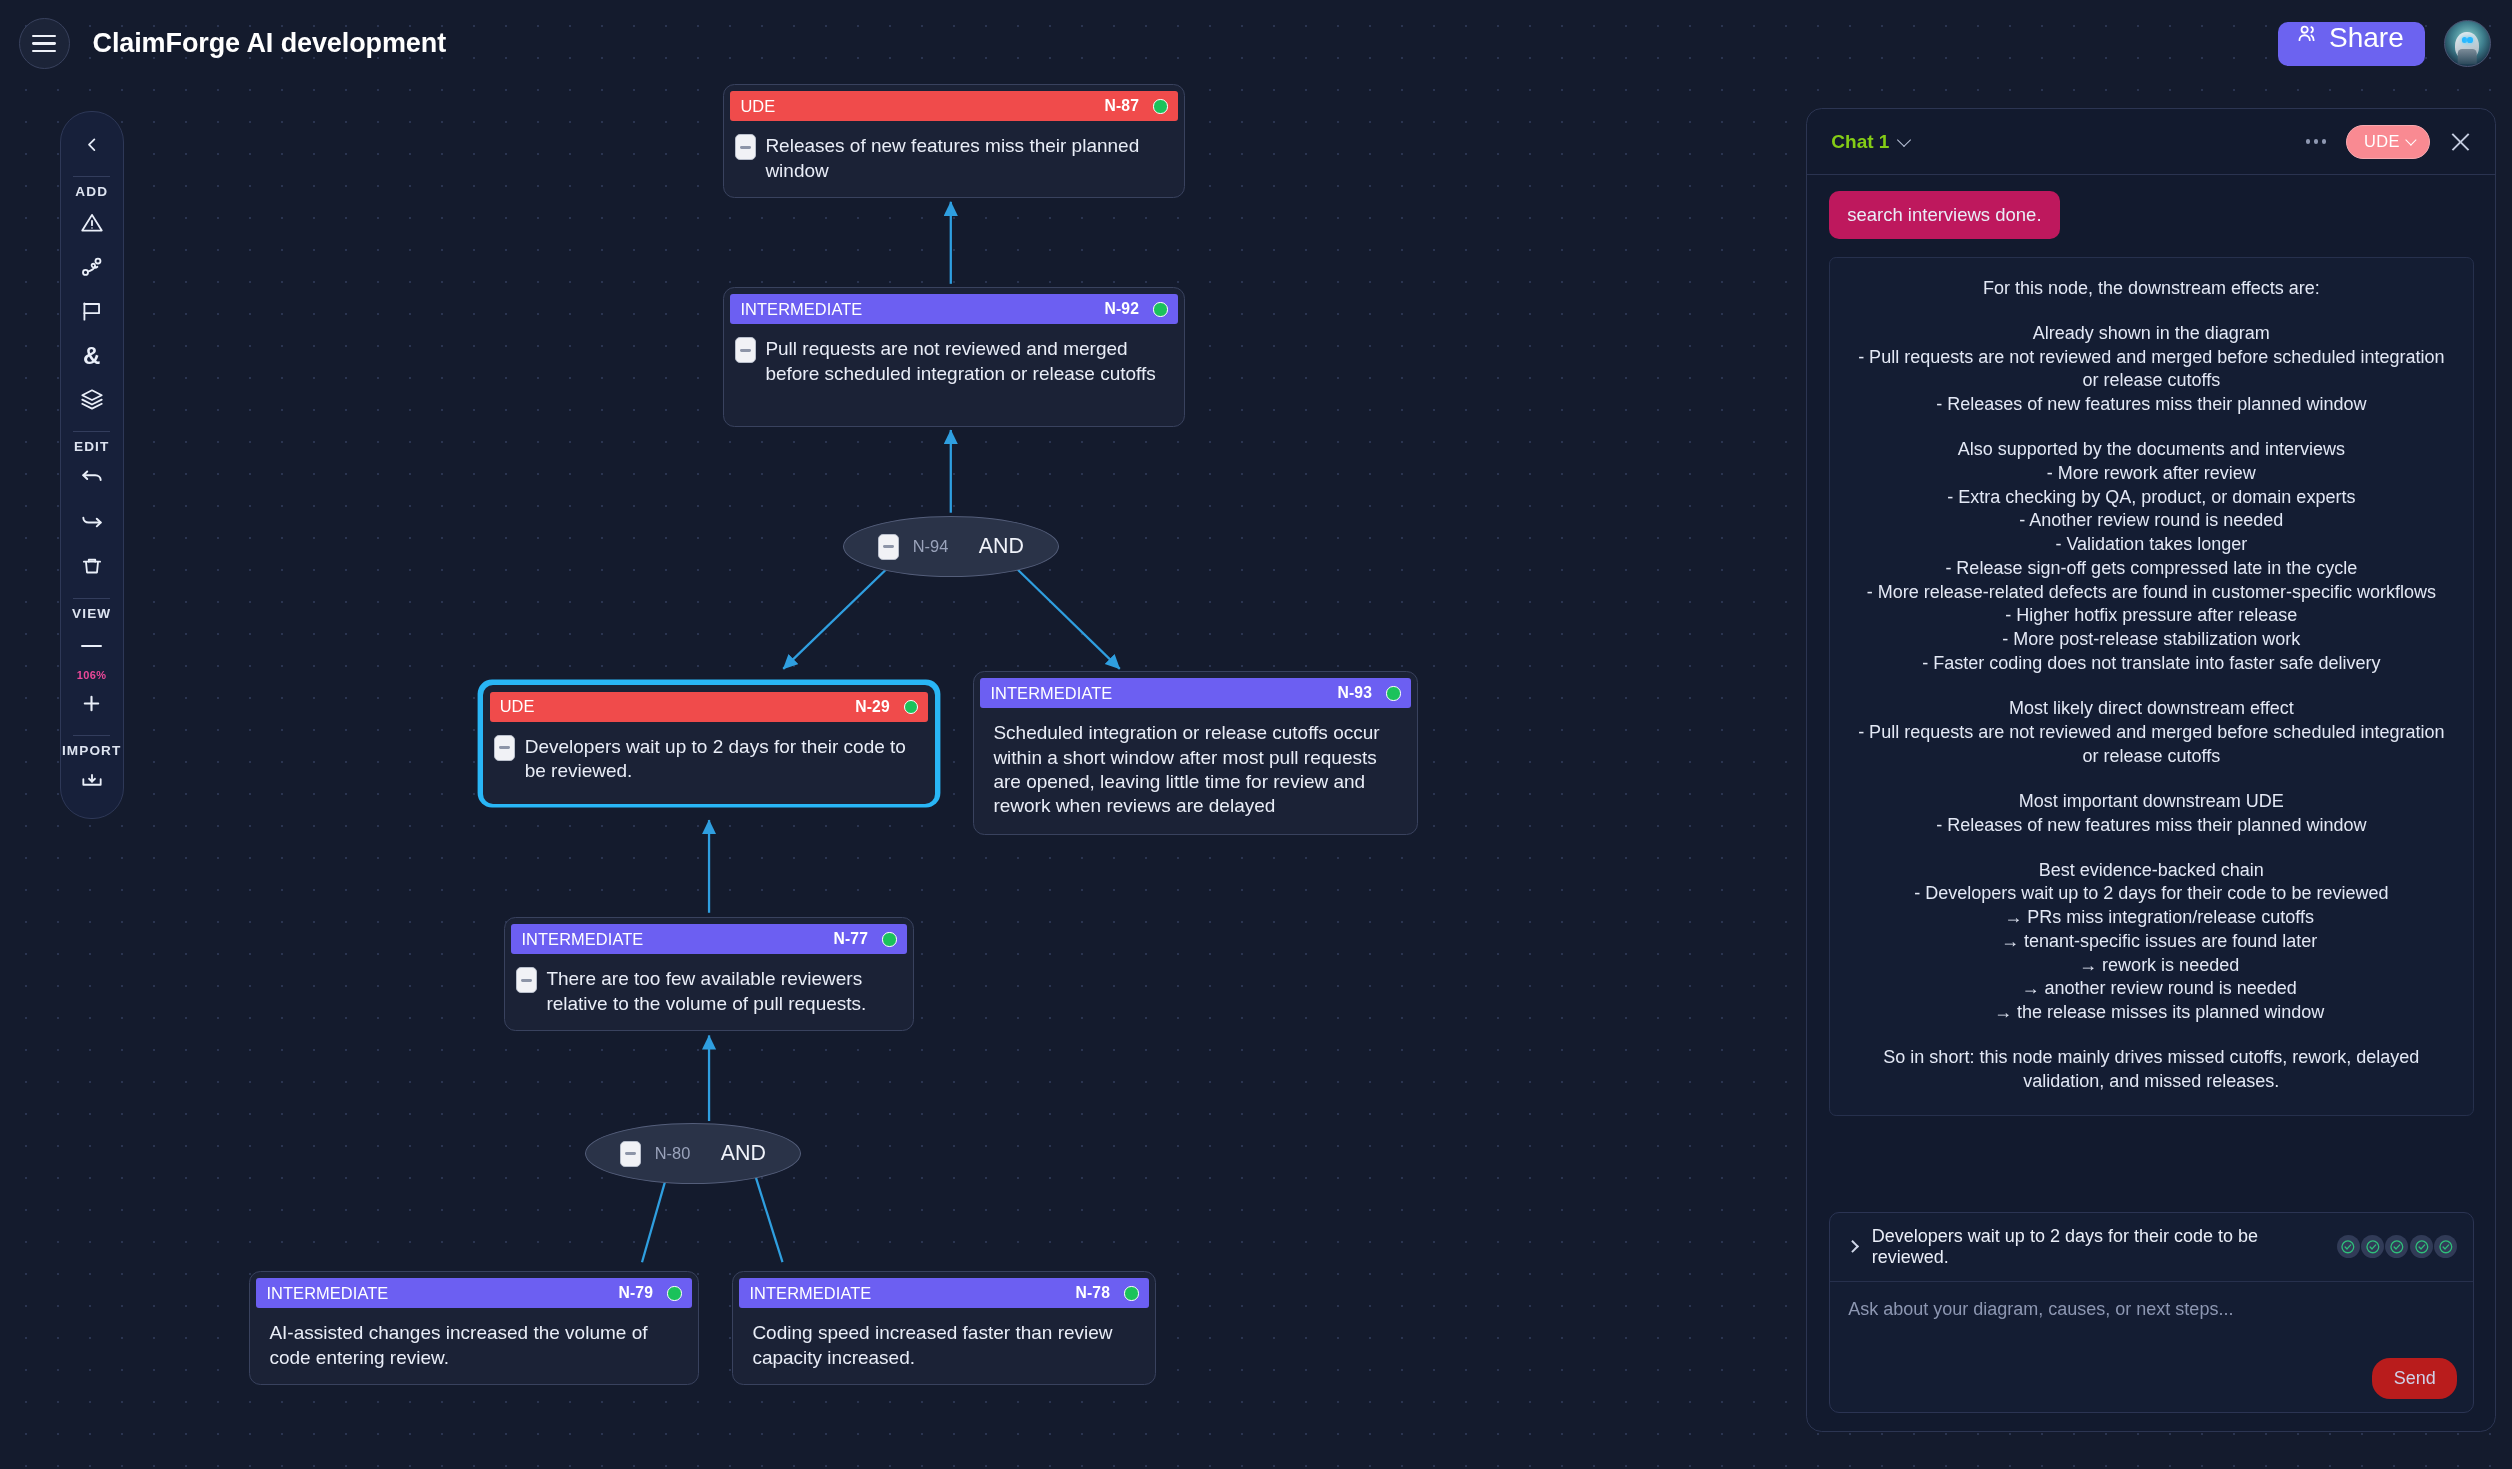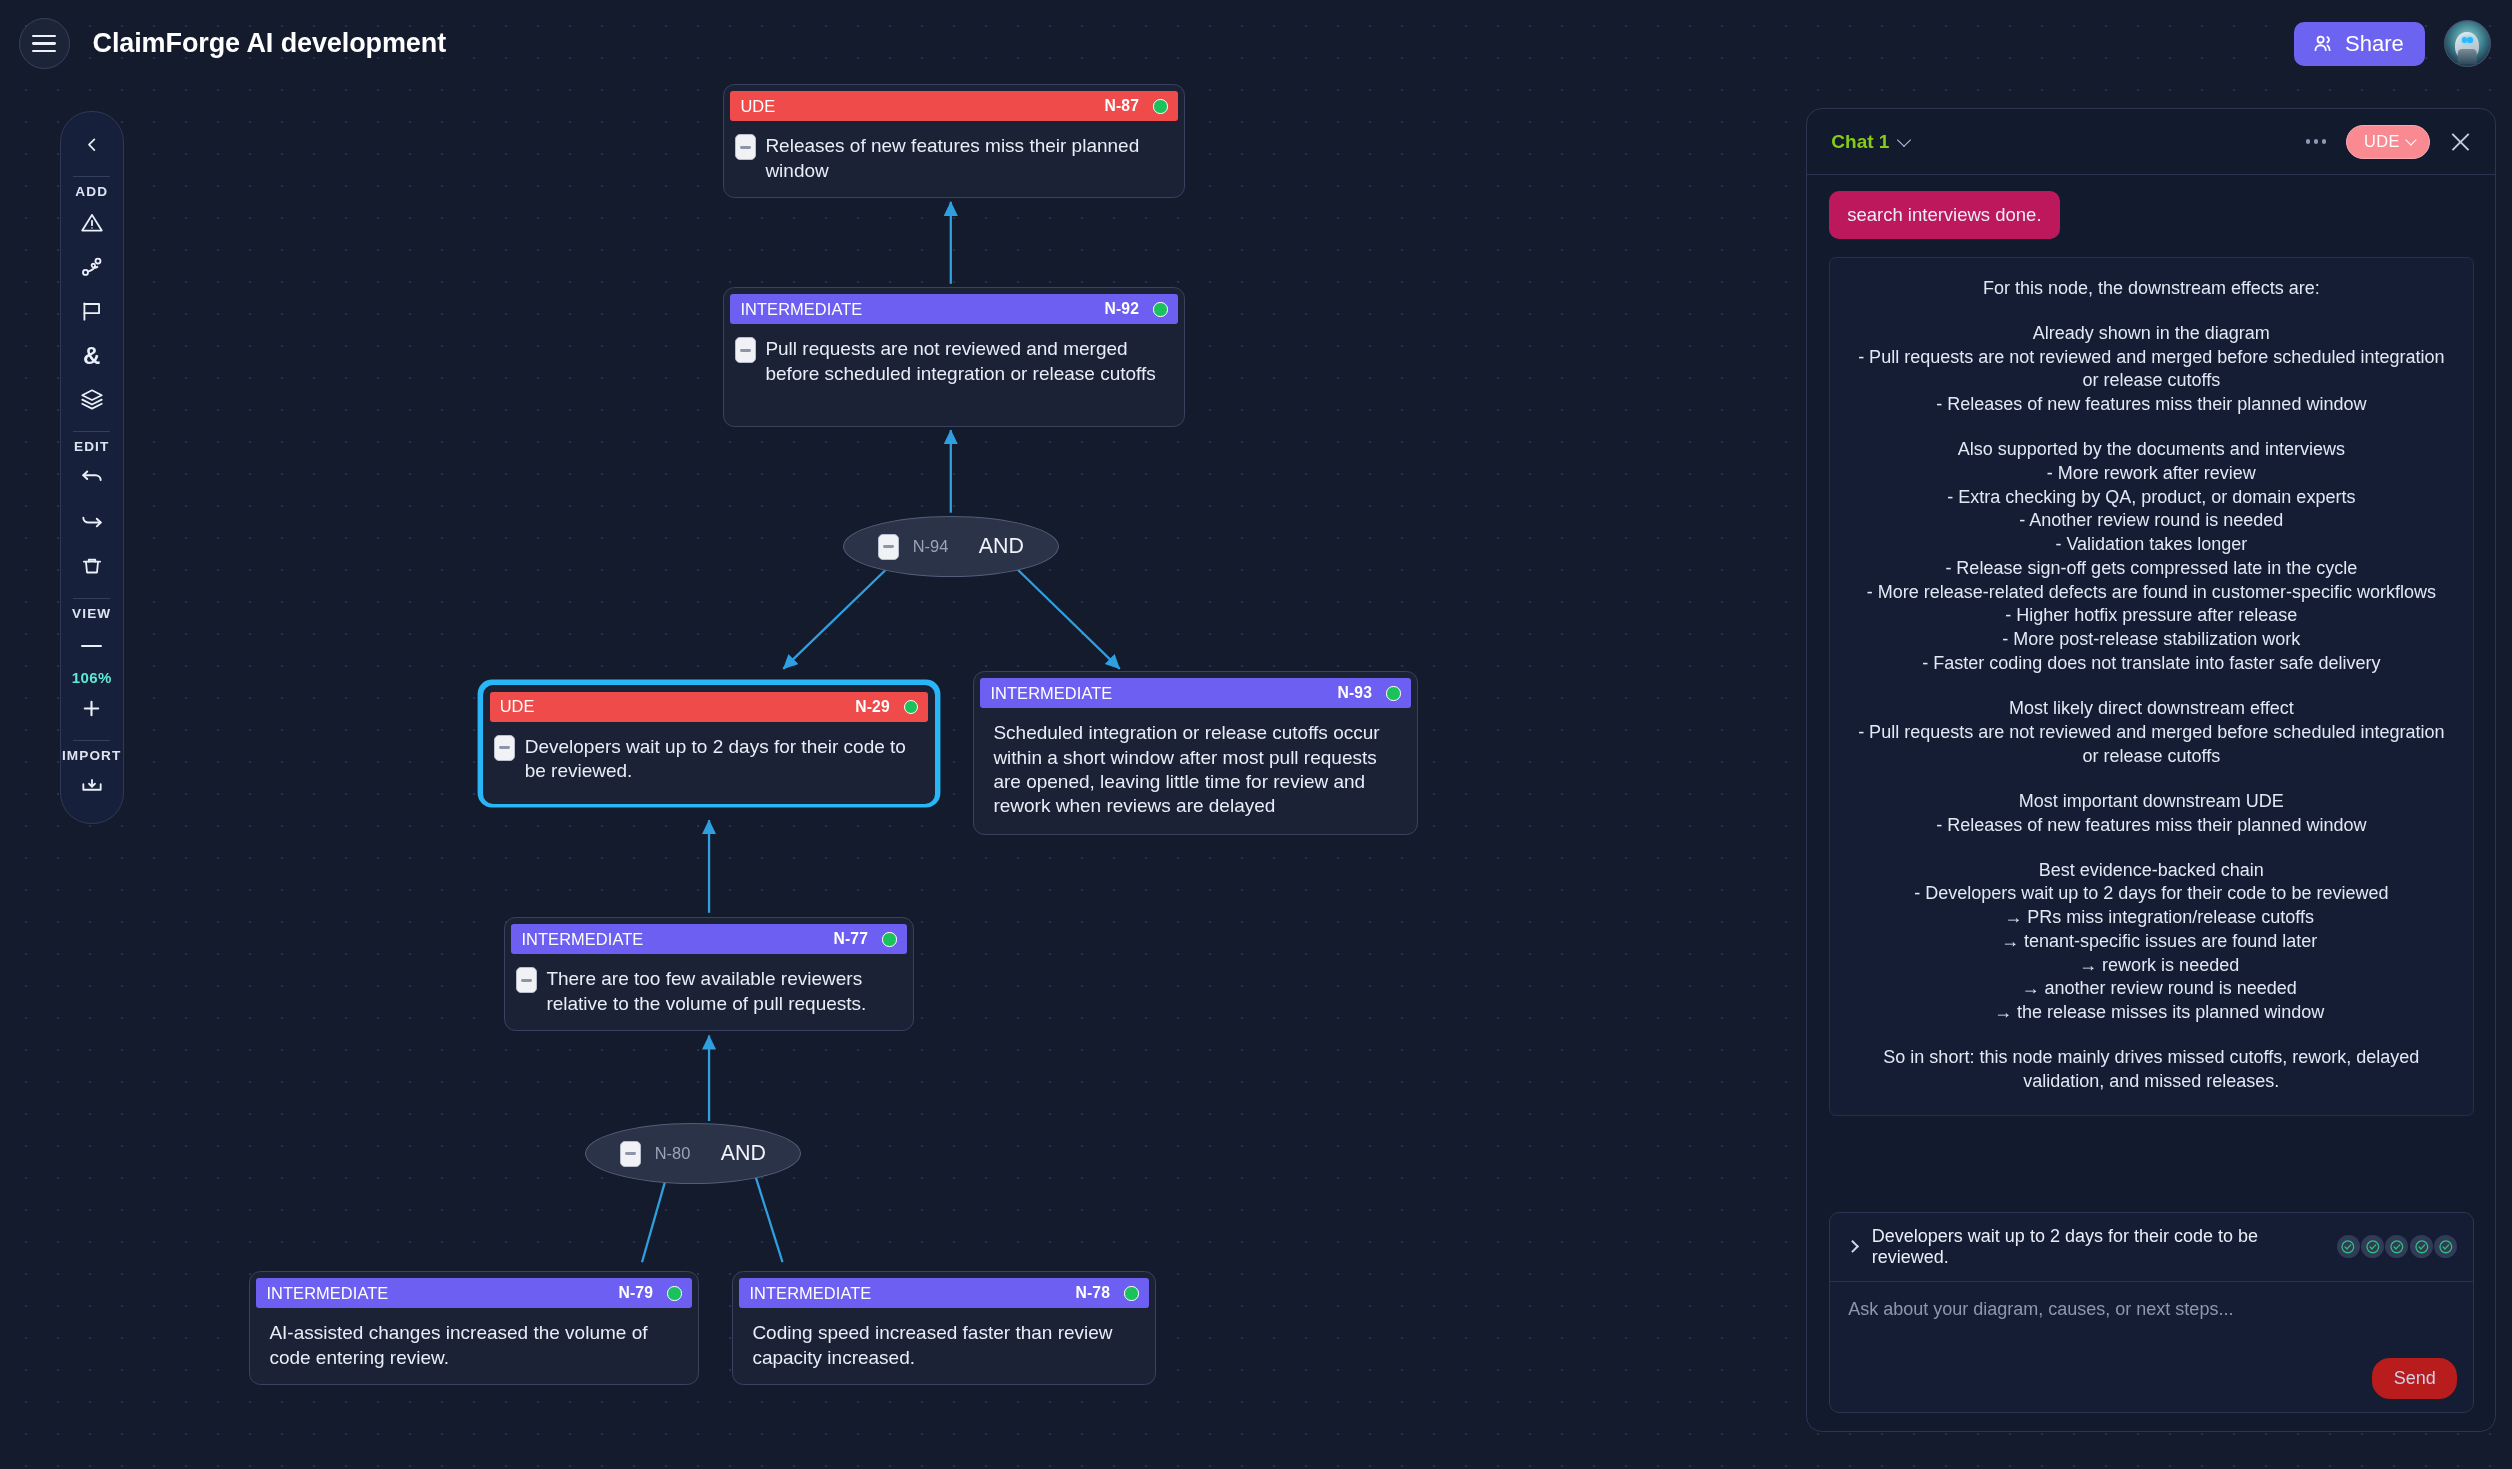--- a/index.html
+++ b/index.html
@@ -39,22 +39,22 @@
     font-size: 27px; font-weight: bold; letter-spacing: -0.1px;
     color: #ffffff;
   }
   #topbar-right {
     margin-left: auto; margin-right: 21.4px;
     display: flex; align-items: center; gap: 18.5px;
   }
   #share-btn {
     height: 44px; padding: 0 21.4px 0 18.5px;
     background: #6c63f0; border: none; border-radius: 10px;
-    color: #fff; font-size: 22px; font-family: inherit;
-    display: flex; align-items: center; gap: 10px;
+    color: #fff; font-size: 28px; font-family: inherit;
+    display: flex; align-items: flex-start; gap: 10px;
     cursor: pointer;
   }
   #avatar {
     width: 47px; height: 47px; border-radius: 50%;
     border: 1.4px solid #4b5574;
     background: radial-gradient(circle at 50% 40%, #8fd9d4 0%, #3f7f8e 45%, #1d3a4e 75%, #122330 100%);
     position: relative; overflow: hidden; cursor: pointer;
   }
   #avatar .head {
     position:absolute; left:50%; top:24%; transform:translateX(-50%);
@@ -86,21 +86,21 @@
   .tb-btn {
     width: 44px; height: 44px;
     display: flex; align-items: center; justify-content: center;
     color: #e4e9f5; cursor: pointer;
   }
   .tb-sep { width: 37px; height: 1.1px; background: #333d5c; margin: 8.6px 0 2.9px; }
   .tb-label {
     font-size: 13.6px; font-weight: bold; letter-spacing: 1.1px;
     color: #dde3f0; margin: 4.3px 0 2.9px;
   }
-  .tb-zoom { font-size: 15px; font-weight: bold; color: #5eead4; margin: 1.4px 0; letter-spacing:0.4px;}
+  .tb-zoom { font-size: 11px; font-weight: bold; color: #ec4899; margin: 1.4px 0; letter-spacing:0.4px;}
 
   
   .node {
     position: absolute;
     background: #1b2236;
     border: 1.1px solid #39425e;
     border-radius: 11.4px;
     padding: 6.4px;
     z-index: 10;
   }

